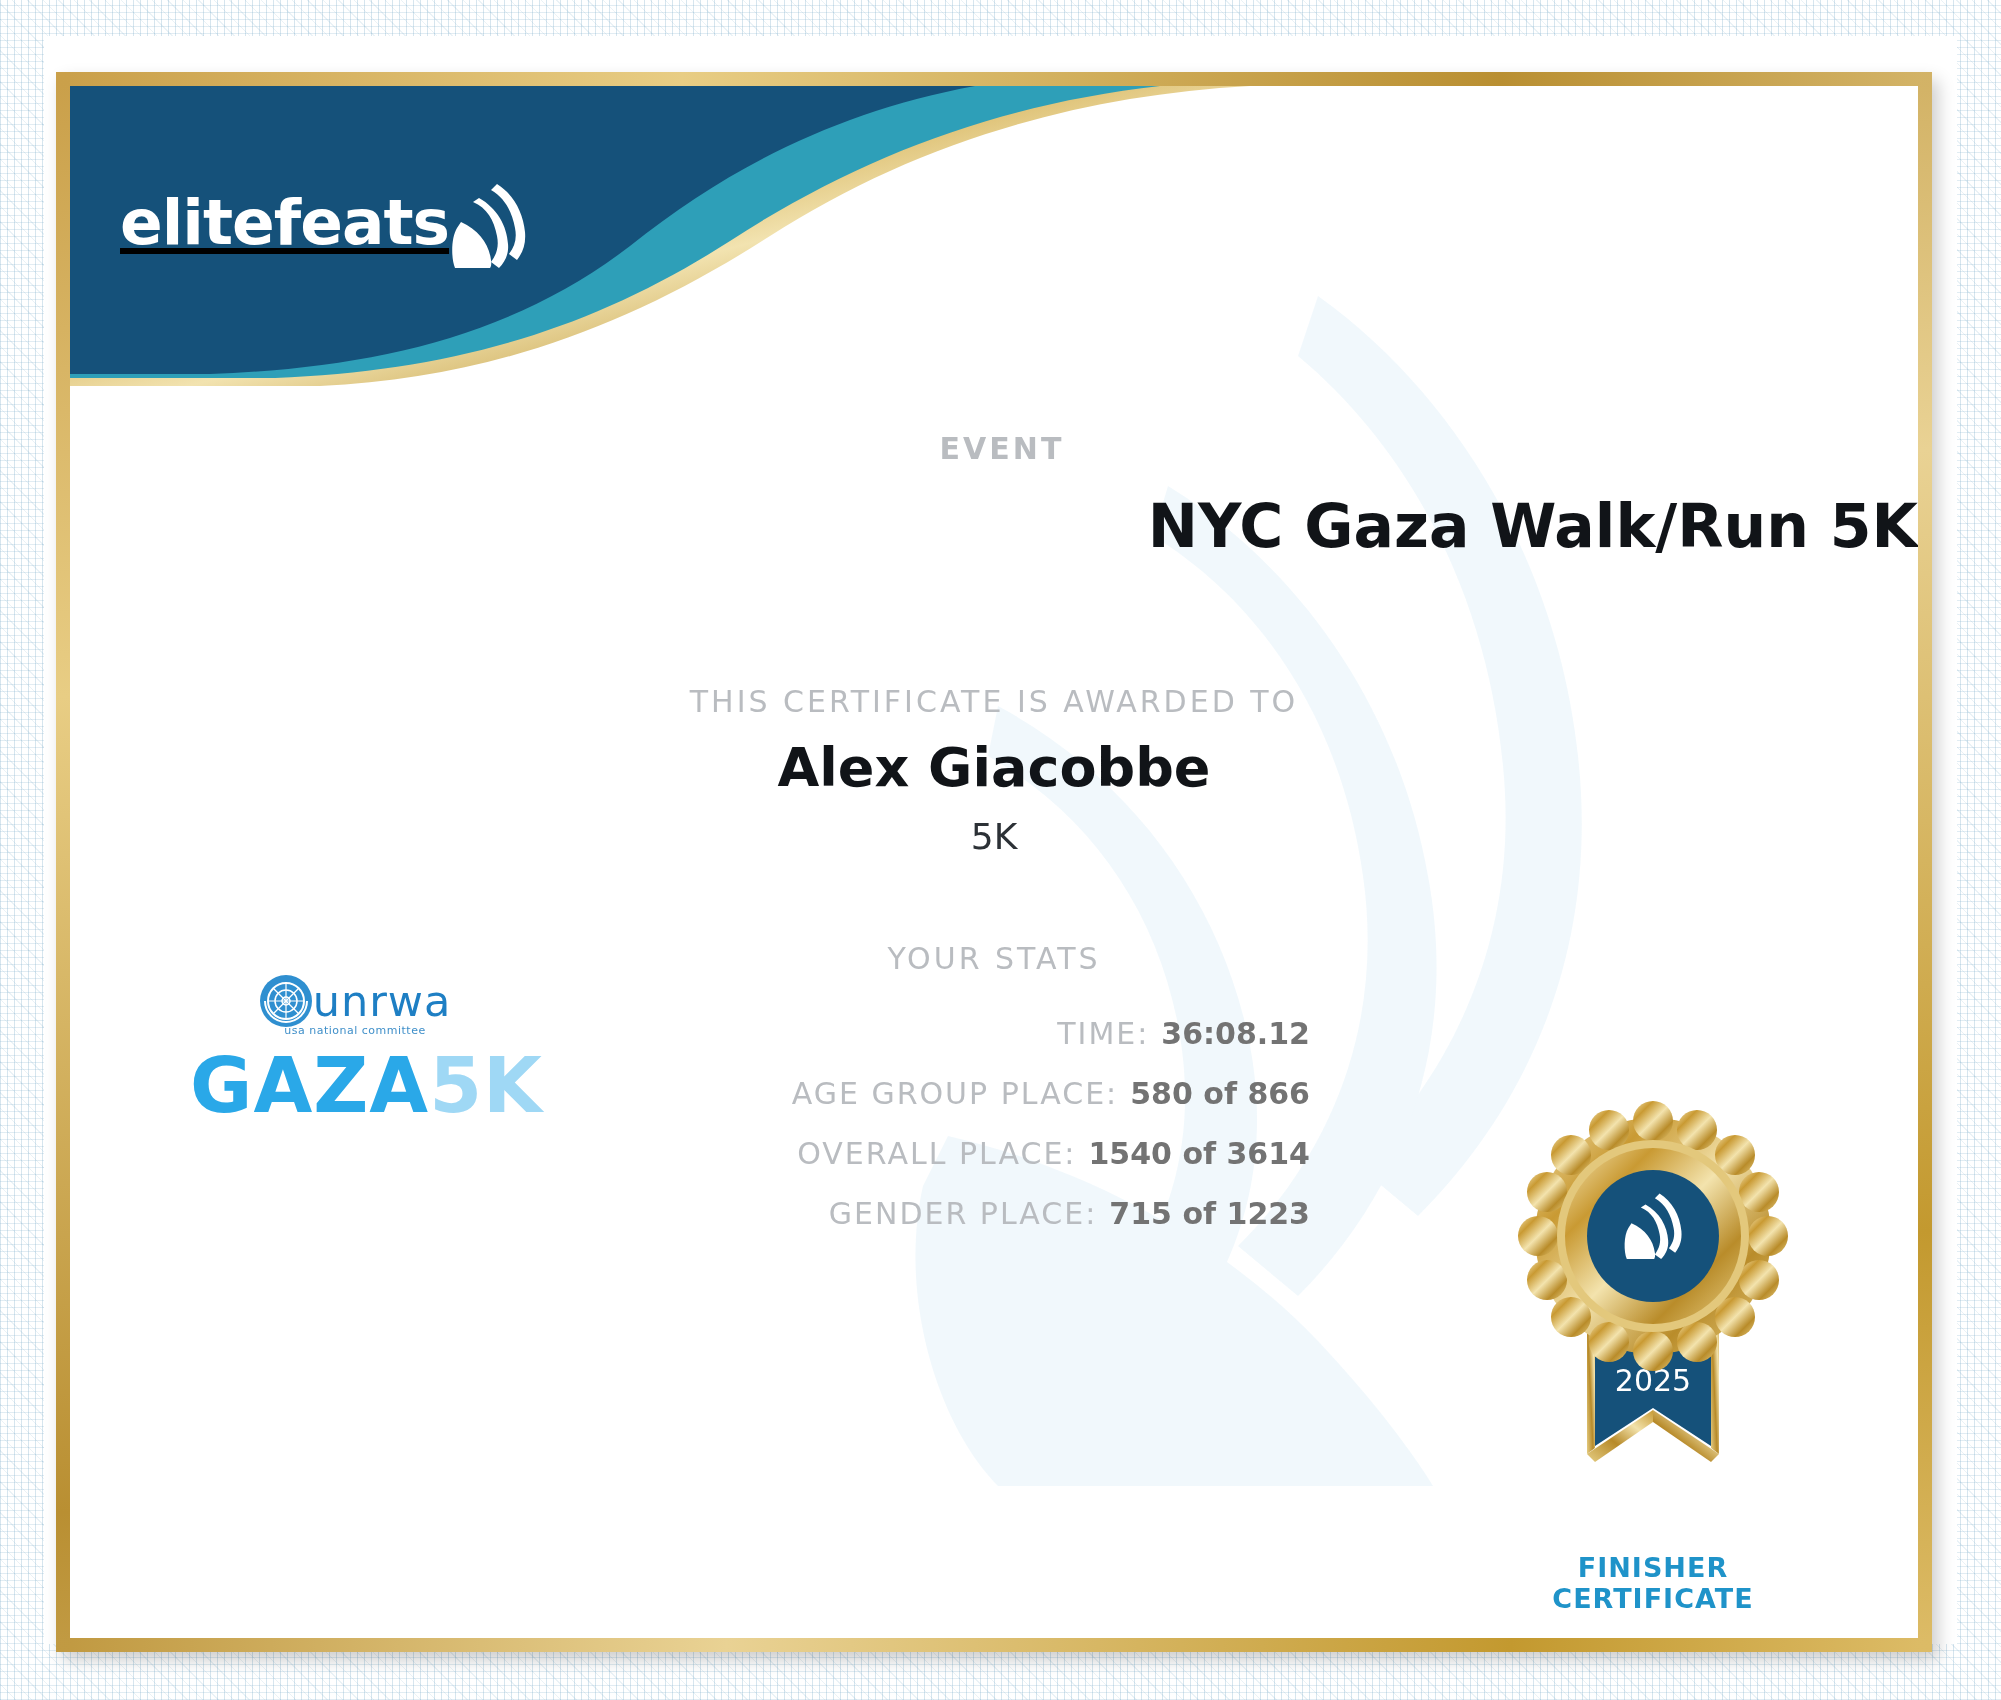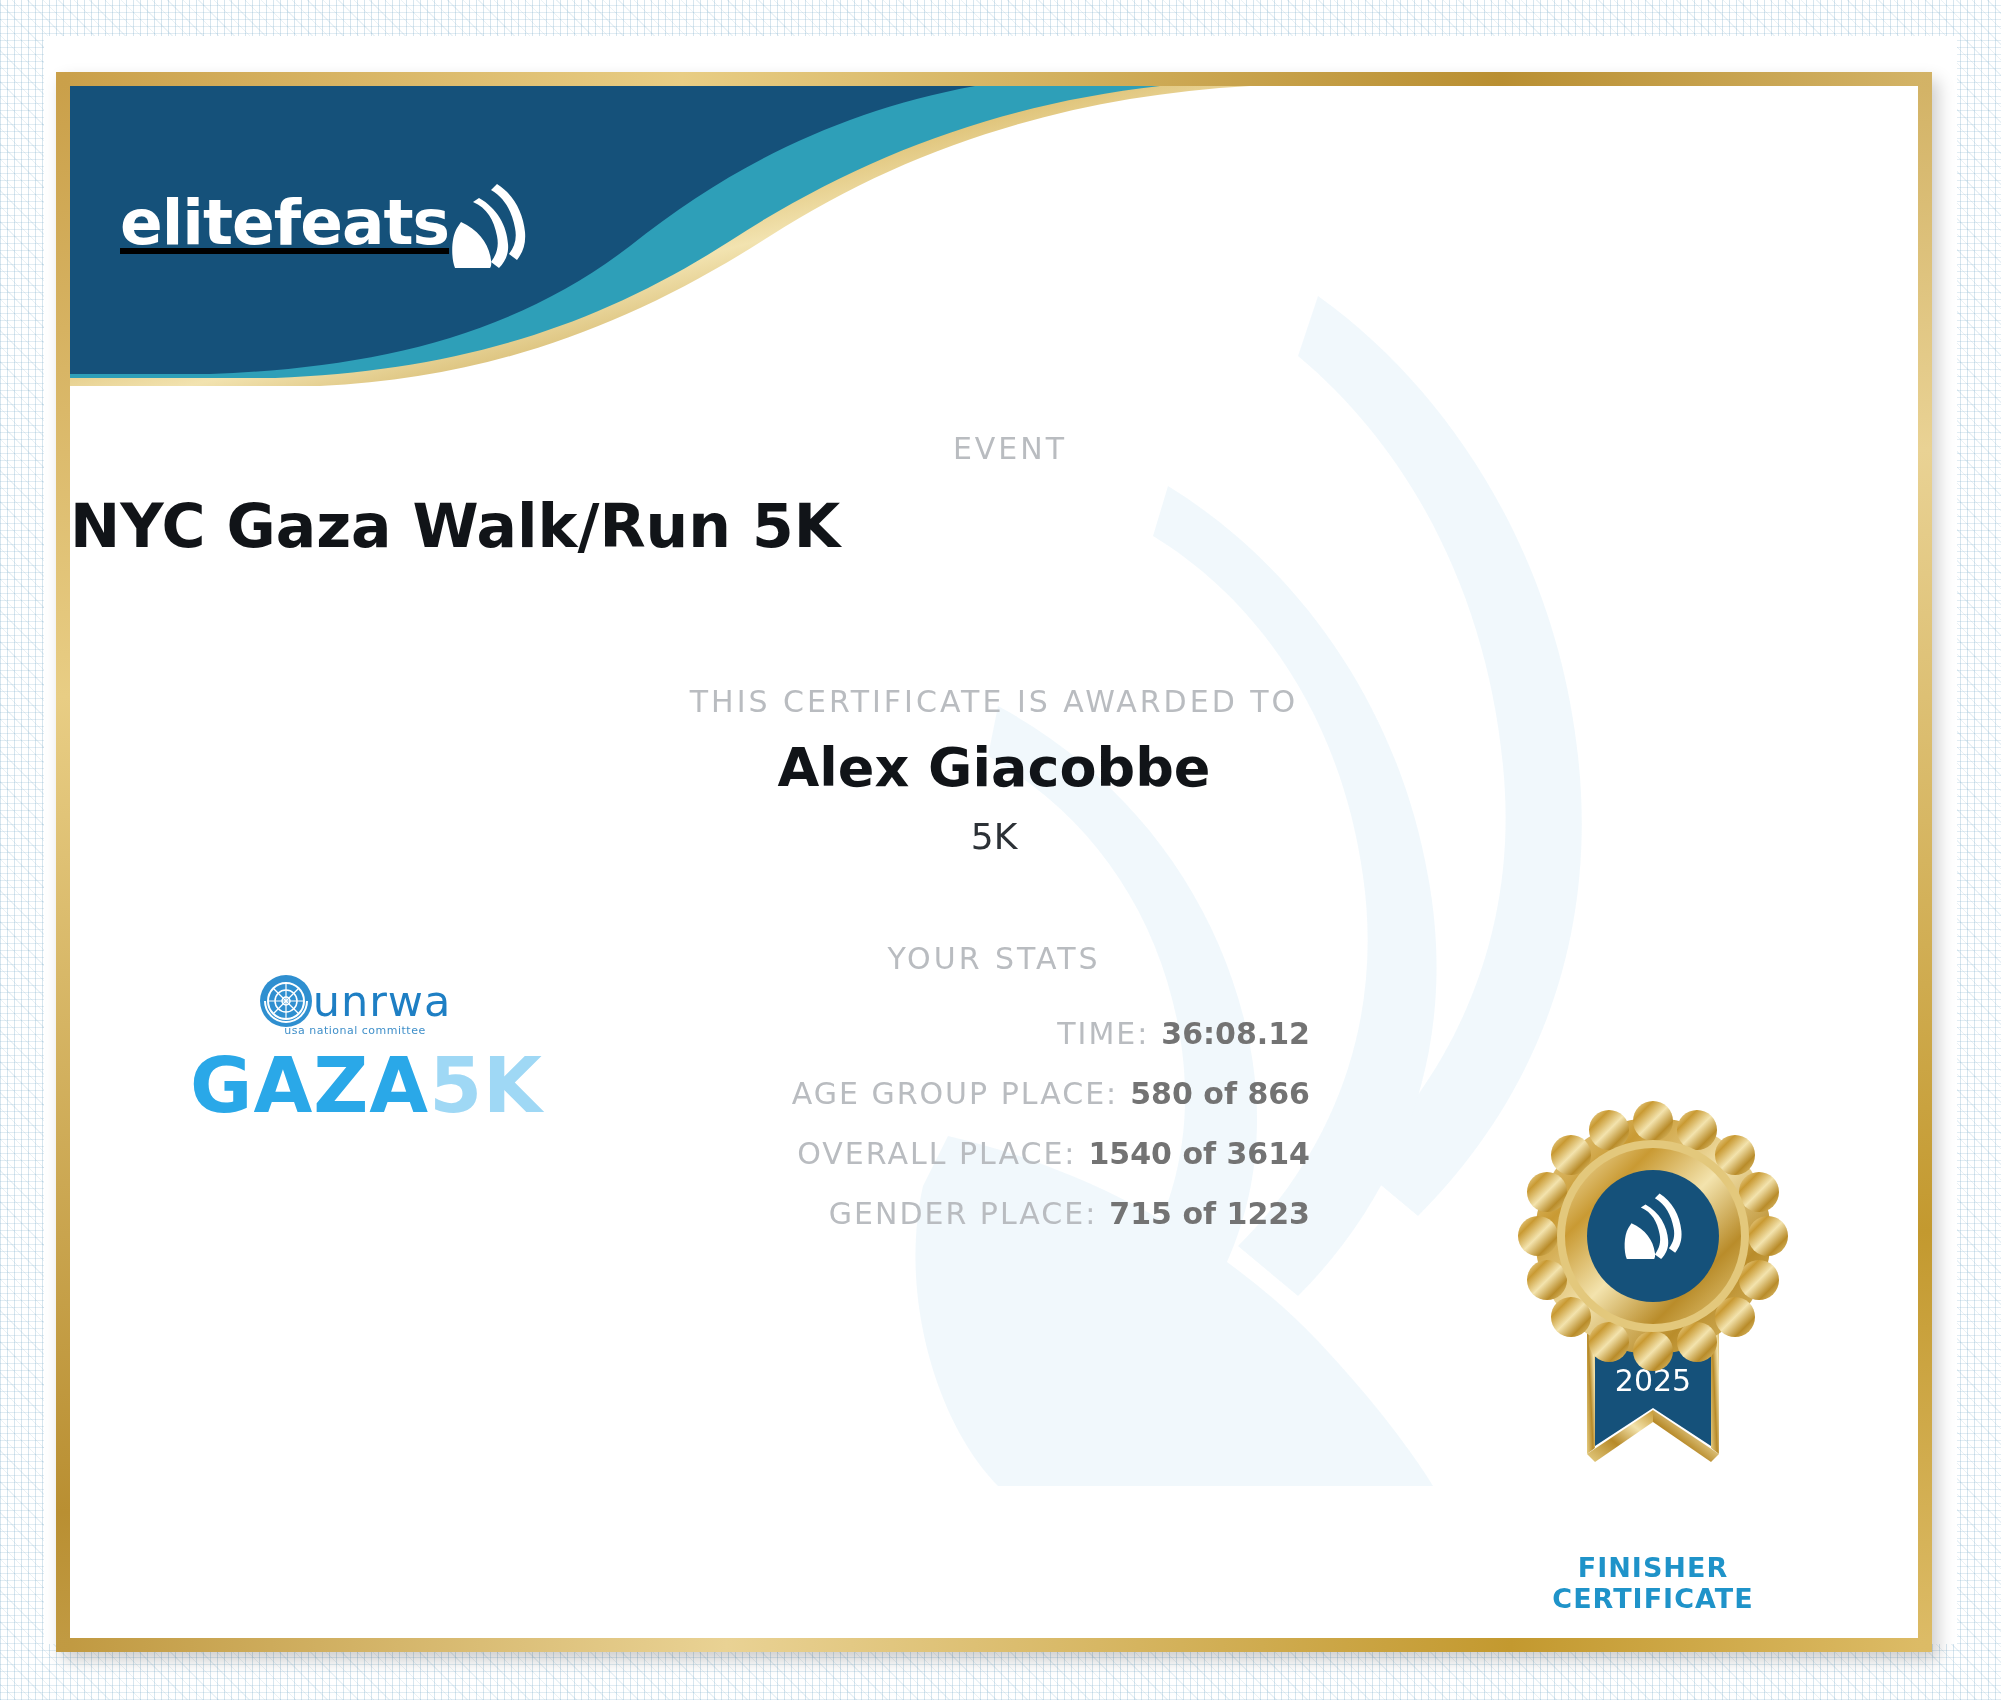--- a/index.html
+++ b/index.html
@@ -106,30 +106,31 @@
     width: 1848px;
     height: 1552px;
   }
   .label {
     color: #b9bcc0;
     letter-spacing: 3px;
     font-family: "DejaVu Sans", sans-serif;
   }
   .event-label {
     position: absolute;
-    left: 16px; top: 345px;
+    left: 8px; top: 345px;
     width: 1848px;
     text-align: center;
     font-size: 30px;
+    font-weight: bold;
   }
   .event-name {
     position: absolute;
     left: 0; top: 405px;
     width: 1848px;
-    text-align: left;
+    text-align: right;
     font-size: 60px;
     font-weight: bold;
     color: #111418;
     font-family: "DejaVu Sans", sans-serif;
     letter-spacing: 0px;
   }
   .awarded-label {
     position: absolute;
     left: 0; top: 598px;
     width: 1848px;

